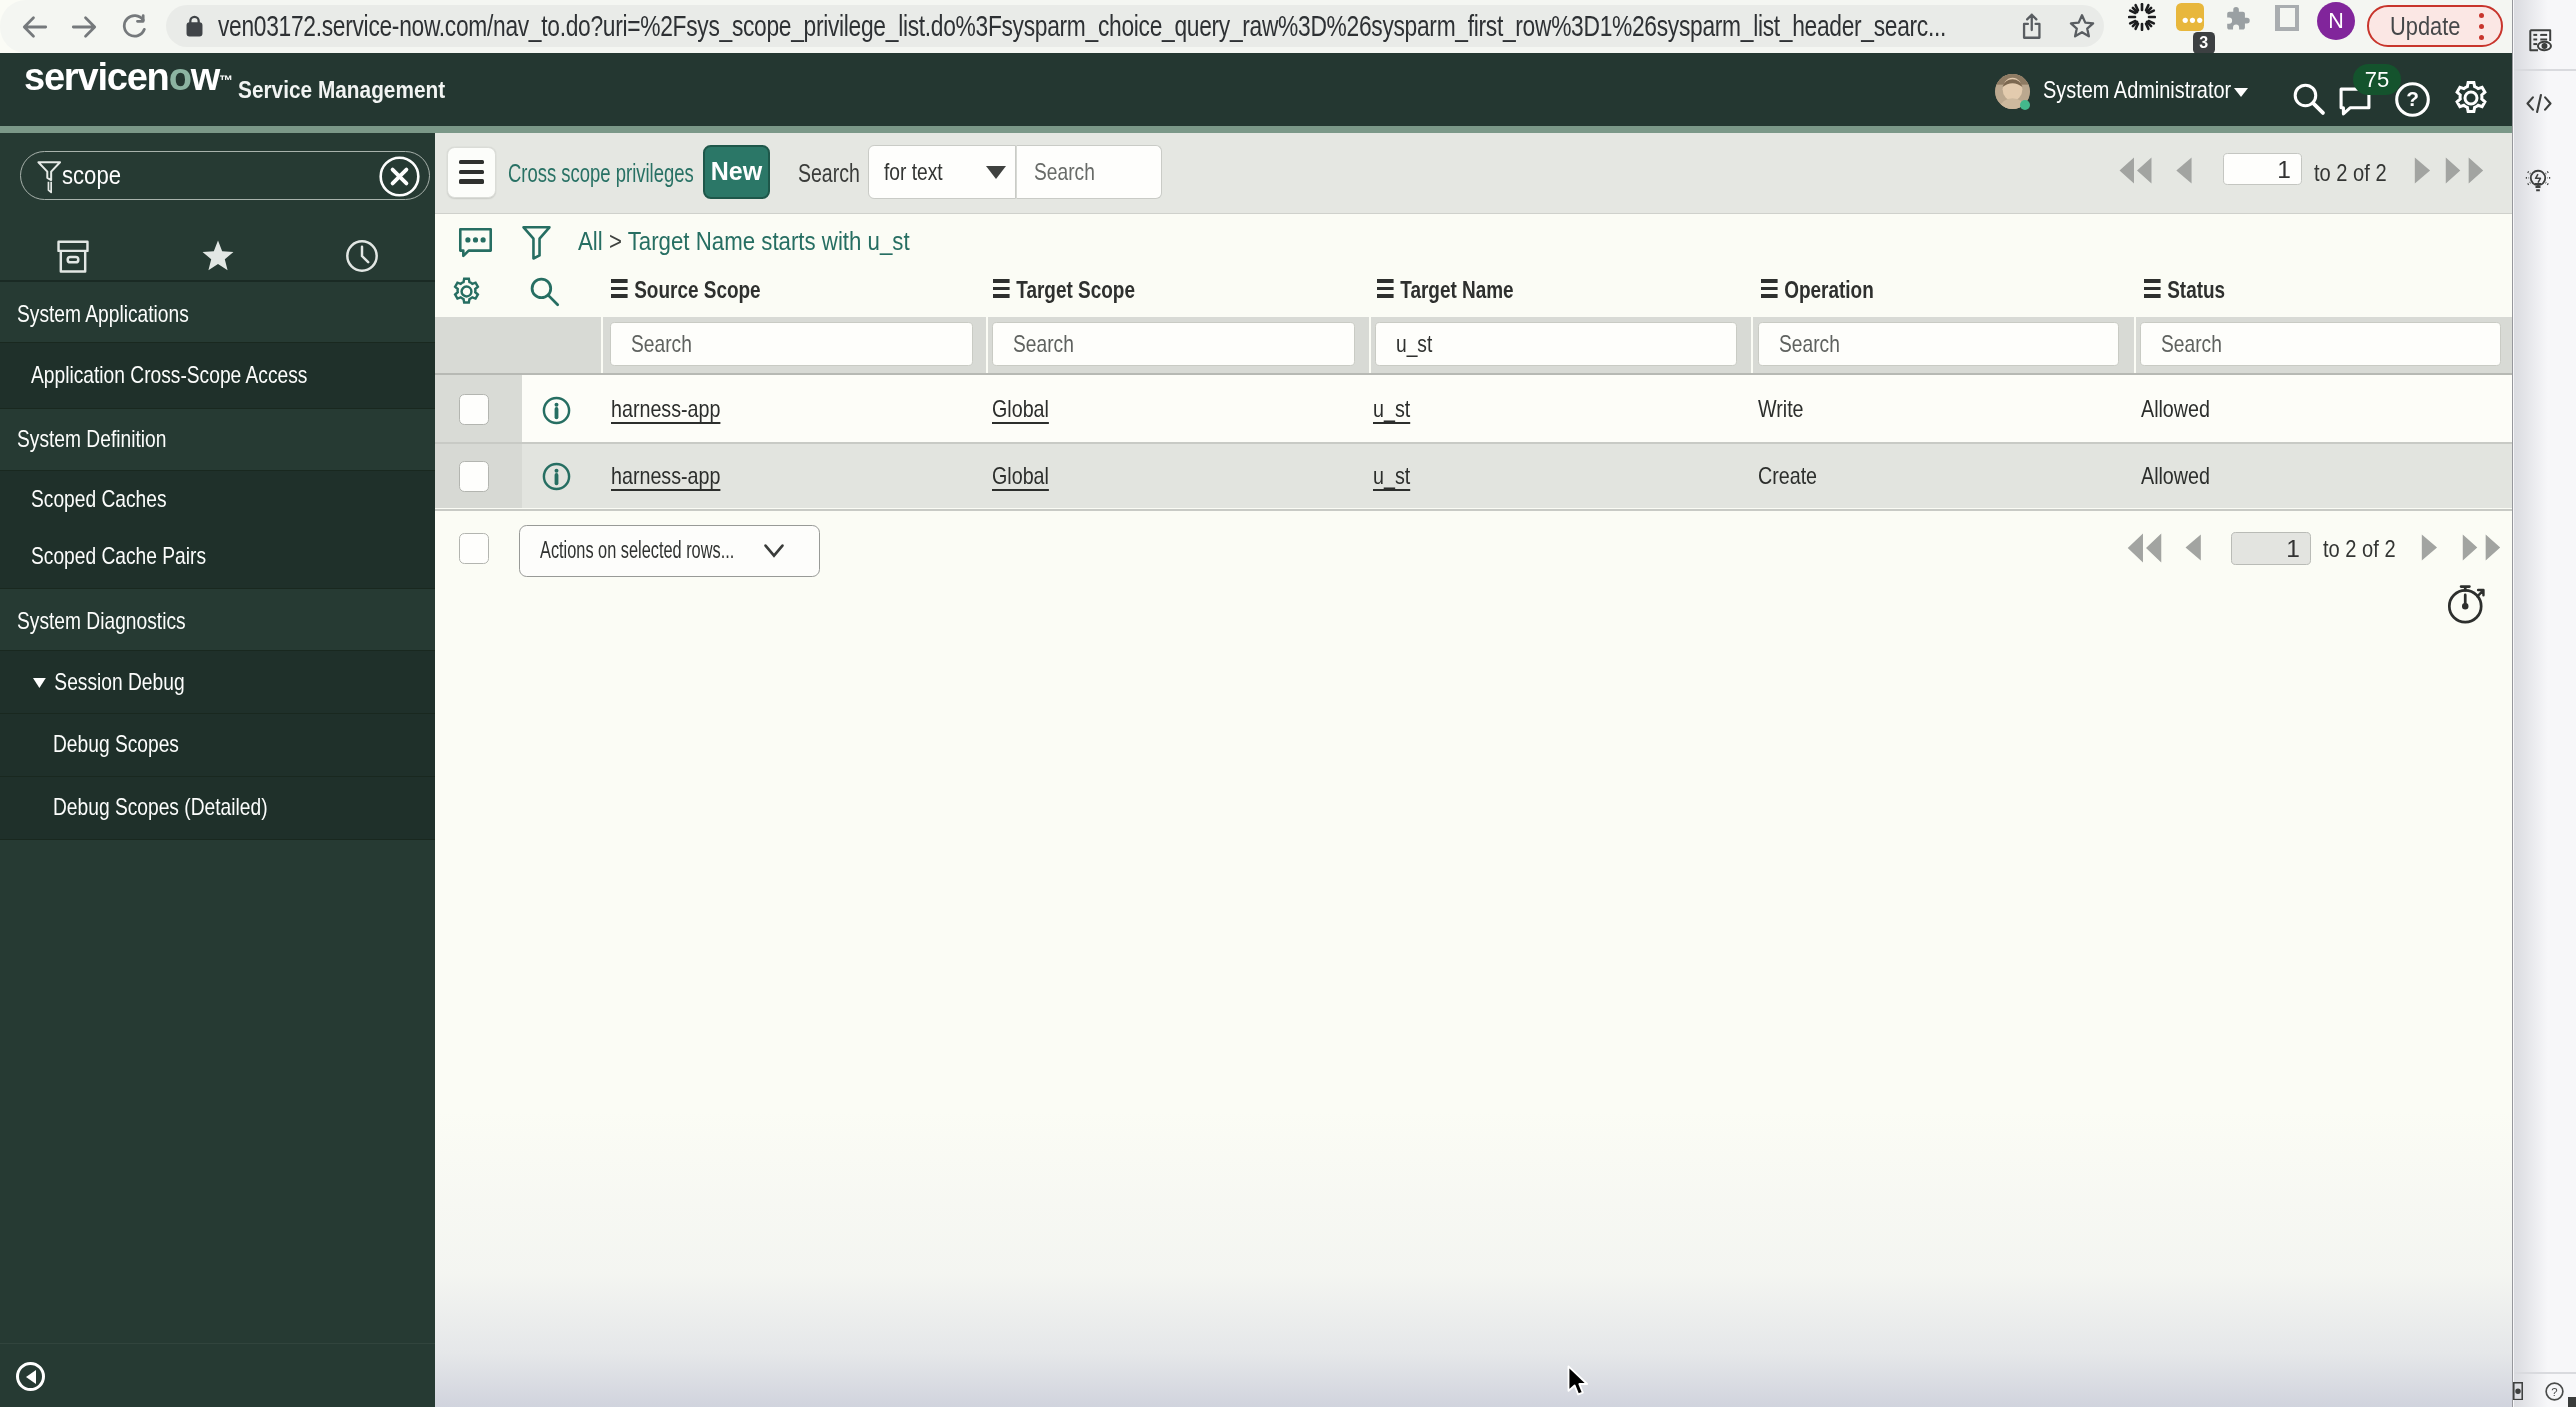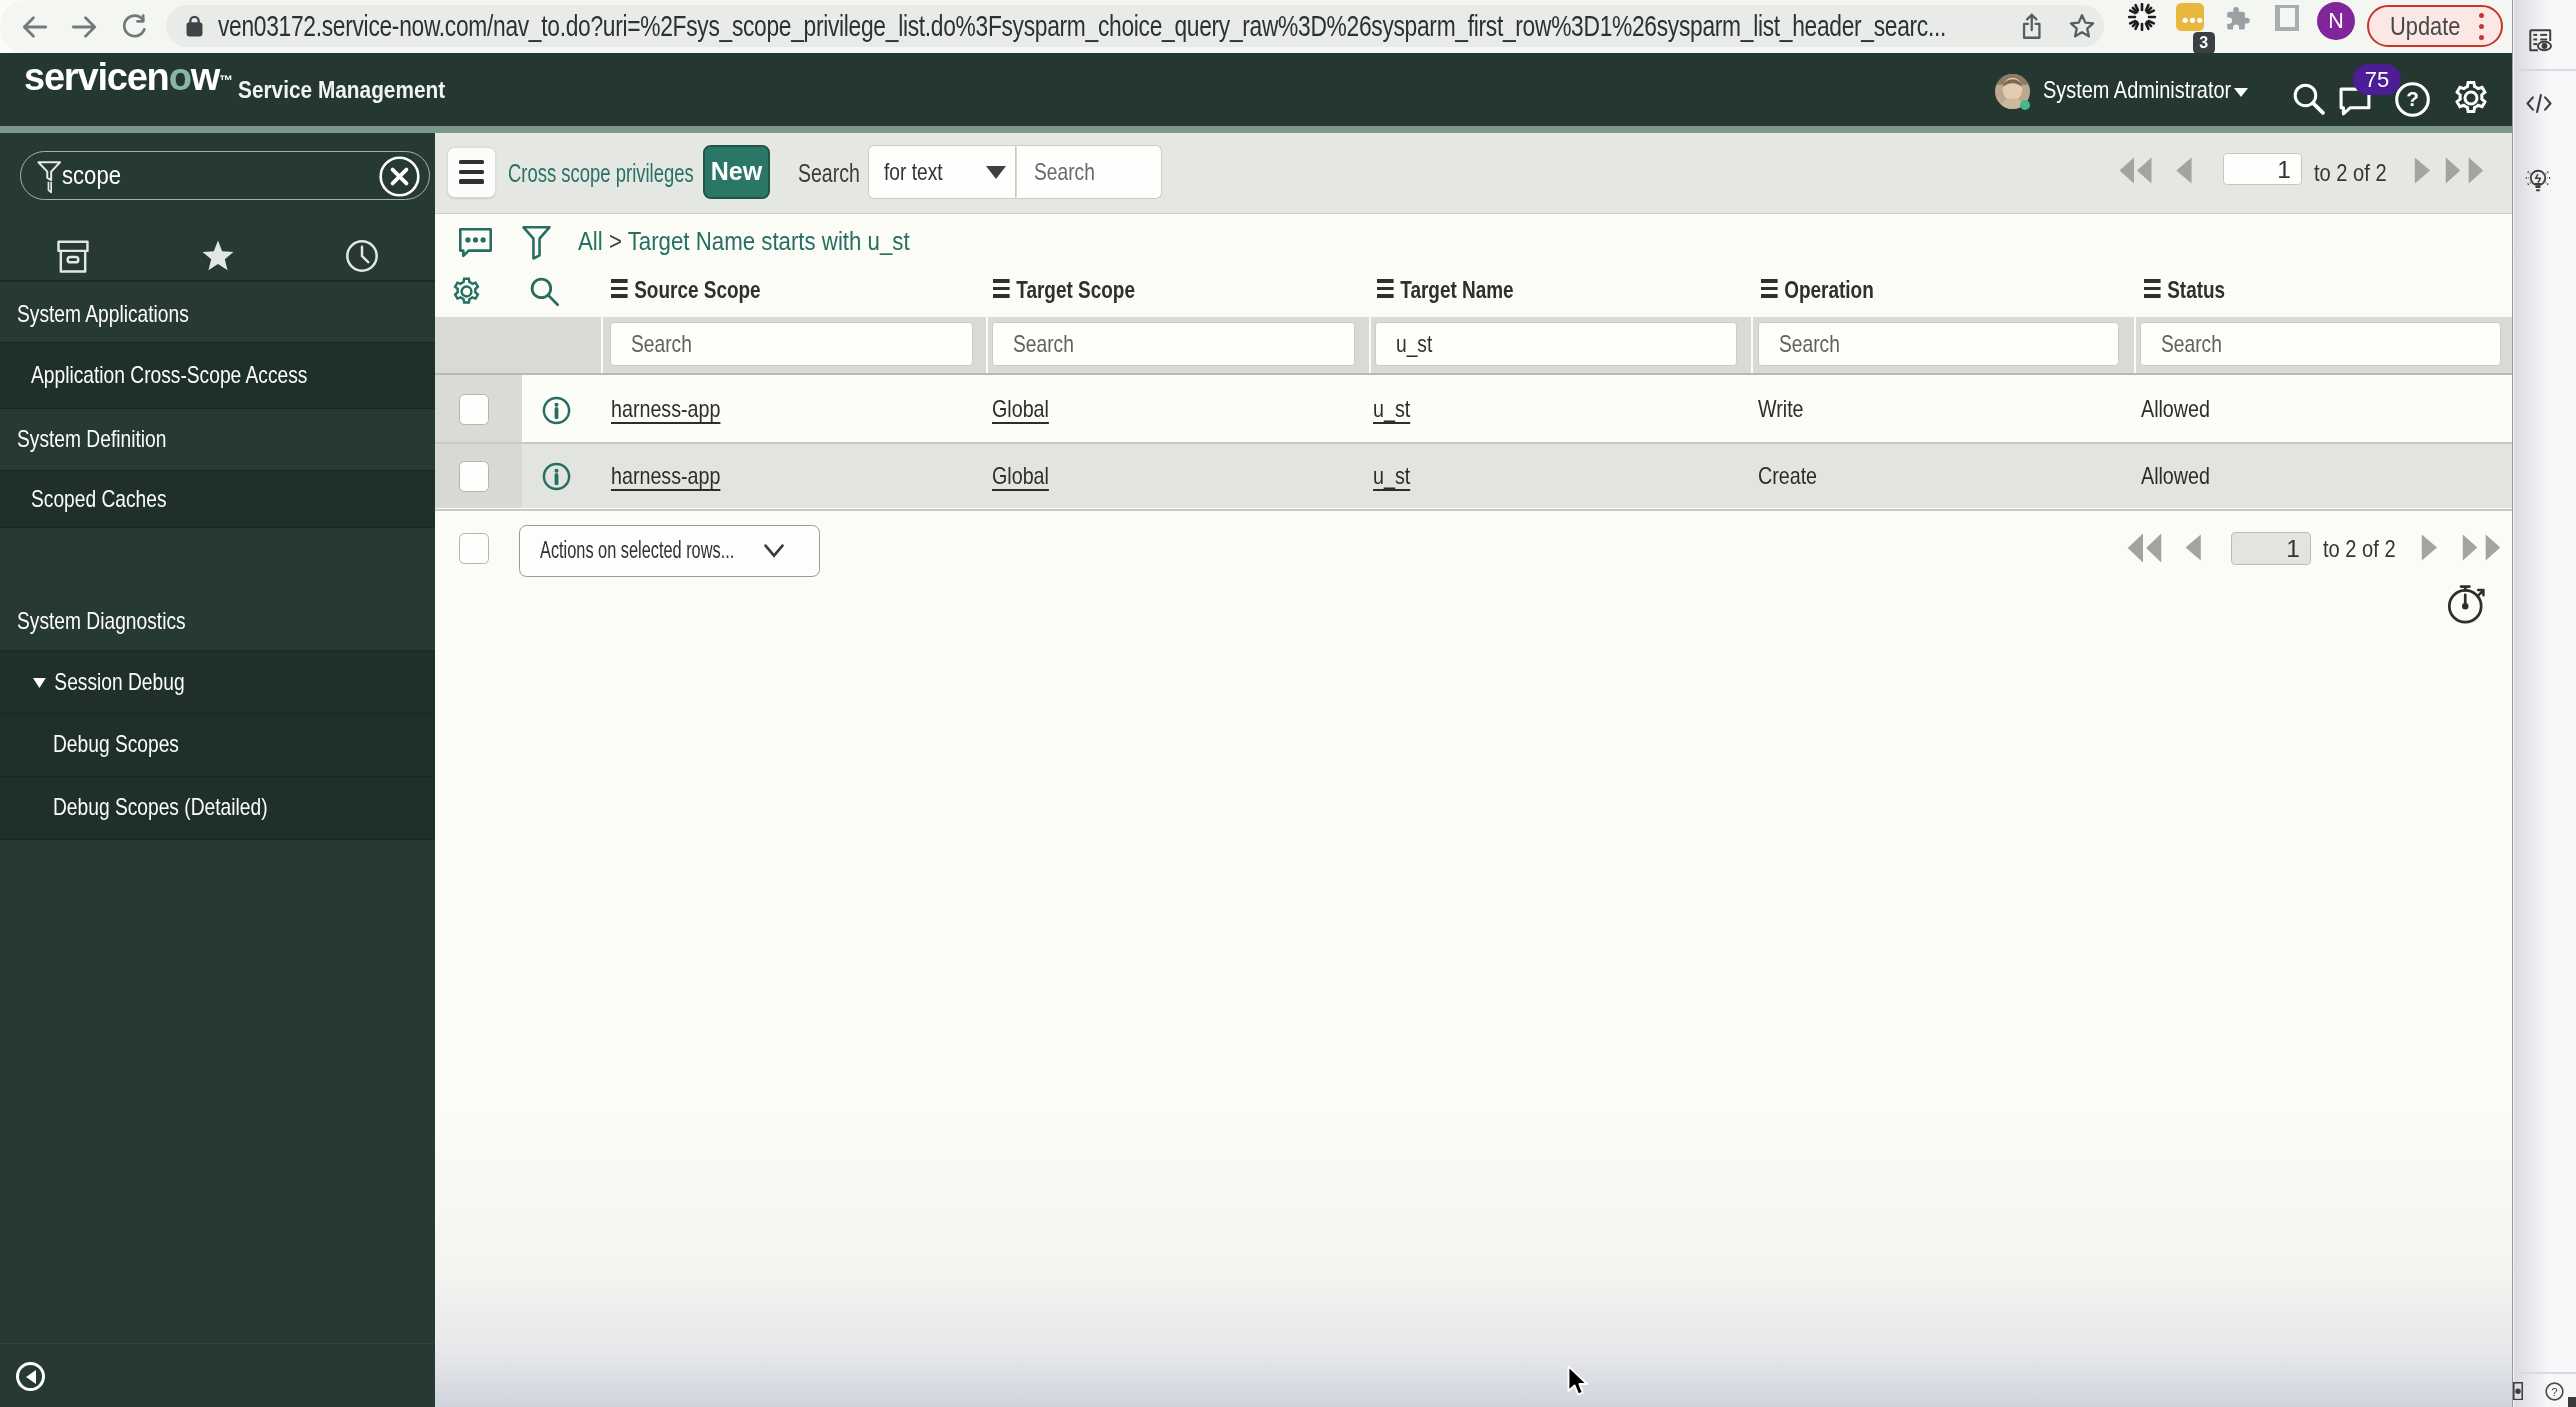--- a/index.html
+++ b/index.html
@@ -152,21 +152,21 @@
 
     <svg class="abs" style="left:2291px;top:28px" width="35" height="35" viewBox="0 0 46 46" fill="none" stroke="#fff" stroke-width="4">
         <circle cx="19" cy="19" r="13.5"></circle>
         <line x1="29" y1="29" x2="42" y2="42" stroke-linecap="round" stroke-width="5"></line>
       </svg>
 
     <svg class="abs" style="left:2338px;top:33px" width="34" height="31" viewBox="0 0 44 40" fill="none" stroke="#fff" stroke-width="4" stroke-linejoin="round">
         <path d="M4 4 H40 V28 H16 L7 36 V28 H4 Z"></path>
       </svg>
 
-    <div class="abs" style="left:2353px;top:10.7px;width:48px;height:31px;background:#4c1d95;border-radius:16px;color:#fff;font-size:22px;text-align:center;line-height:31px">75</div>
+    <div class="abs" style="left:2353px;top:10.7px;width:48px;height:31px;background:#14532d;border-radius:16px;color:#fff;font-size:22px;text-align:center;line-height:31px">75</div>
 
     <svg class="abs" style="left:2394px;top:28px" width="37" height="37" viewBox="0 0 48 48" fill="none">
         <circle cx="24" cy="24" r="20.5" stroke="#fff" stroke-width="4"></circle>
         <text x="24" y="32" font-size="27" font-weight="bold" fill="#fff" text-anchor="middle" font-family="Liberation Sans">?</text>
       </svg>
 
     <svg class="abs" style="left:2452px;top:26px" width="38" height="38" viewBox="0 0 24 24" fill="none" stroke="#fff" stroke-width="1.9">
         <path d="M12 8.2 a3.8 3.8 0 1 0 0 7.6 a3.8 3.8 0 1 0 0-7.6 Z"></path>
         <path d="M10.2 2.2 h3.6 l.5 2.6 a7.4 7.4 0 0 1 2.2 1.3 l2.5-.9 1.8 3.1-2 1.8 a7.6 7.6 0 0 1 0 2.5 l2 1.8-1.8 3.1-2.5-.9 a7.4 7.4 0 0 1-2.2 1.3 l-.5 2.6 h-3.6 l-.5-2.6 a7.4 7.4 0 0 1-2.2-1.3 l-2.5.9-1.8-3.1 2-1.8 a7.6 7.6 0 0 1 0-2.5 l-2-1.8 1.8-3.1 2.5.9 a7.4 7.4 0 0 1 2.2-1.3 Z"></path>
       </svg>
@@ -234,20 +234,21 @@
     <svg class="abs" style="left:345px;top:106px" width="34" height="34" viewBox="0 0 44 44" fill="none" stroke="#e2e7e4" stroke-width="3.2">
         <circle cx="22" cy="22" r="19"></circle>
         <path d="M22 10 V22 L30 30" stroke-linecap="round"></path>
       </svg>
     <div class="abs" style="left:0;top:147px;width:435px;height:1.5px;background:#1a2a24"></div>
 
     <div class="navsec" style="top:152px;height:57px;line-height:57px"><span style="margin-left:17px">System Applications</span></div>
     <div class="navitem" style="top:209px;height:67px;line-height:64px"><span style="margin-left:31px">Application Cross-Scope Access</span></div>
     <div class="navsec" style="top:275px;height:61px;line-height:61px"><span style="margin-left:17px">System Definition</span></div>
     <div class="navitem" style="top:337px;height:58px;line-height:55px"><span style="margin-left:31px">Scoped Caches</span></div>
+    <div class="navitem" style="top:393px;height:63px;line-height:60px;border-top:none"><span style="margin-left:31px">Scoped Cache Pairs</span></div>
     <div class="navsec" style="top:458px;height:59px;line-height:59px"><span style="margin-left:17px">System Diagnostics</span></div>
     <div class="navitem" style="top:517px;height:64px;line-height:61px"><span style="margin-left:33px"><span style="display:inline-block;width:0;height:0;border-left:8.4px solid transparent;border-right:8.4px solid transparent;border-top:10.7px solid #fff;vertical-align:2.3px"></span><span style="margin-left:10.7px">Session Debug</span></span></div>
     <div class="navitem" style="top:644px;height:63px;line-height:60px;border-top:none"><span style="margin-left:53px">Debug Scopes (Detailed)</span></div>
     <div class="navitem" style="top:581px;height:63px;line-height:60px;border-top:none"><span style="margin-left:53px">Debug Scopes</span></div>
 
     <div class="abs" style="left:0;top:1210px;width:435px;height:0.8px;background:#31443d"></div>
     <div class="abs" style="left:16px;top:1229px;width:29px;height:29px;border:3.1px solid #fff;border-radius:50%"></div>
     <div class="abs" style="left:26px;top:1237px;width:0;height:0;border-top:7px solid transparent;border-bottom:7px solid transparent;border-right:10.7px solid #fff"></div>
   </div>
 

